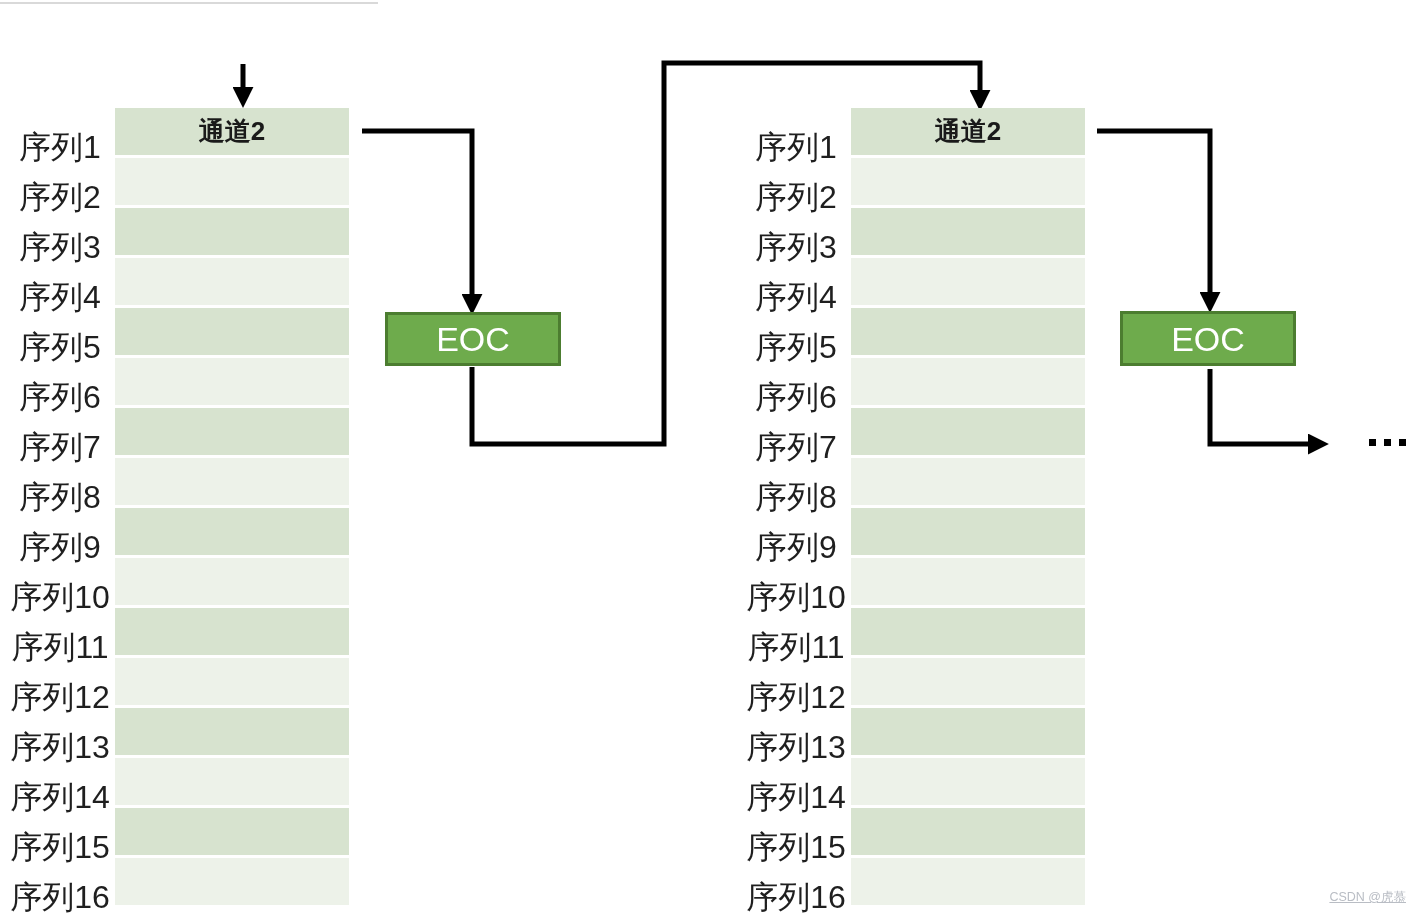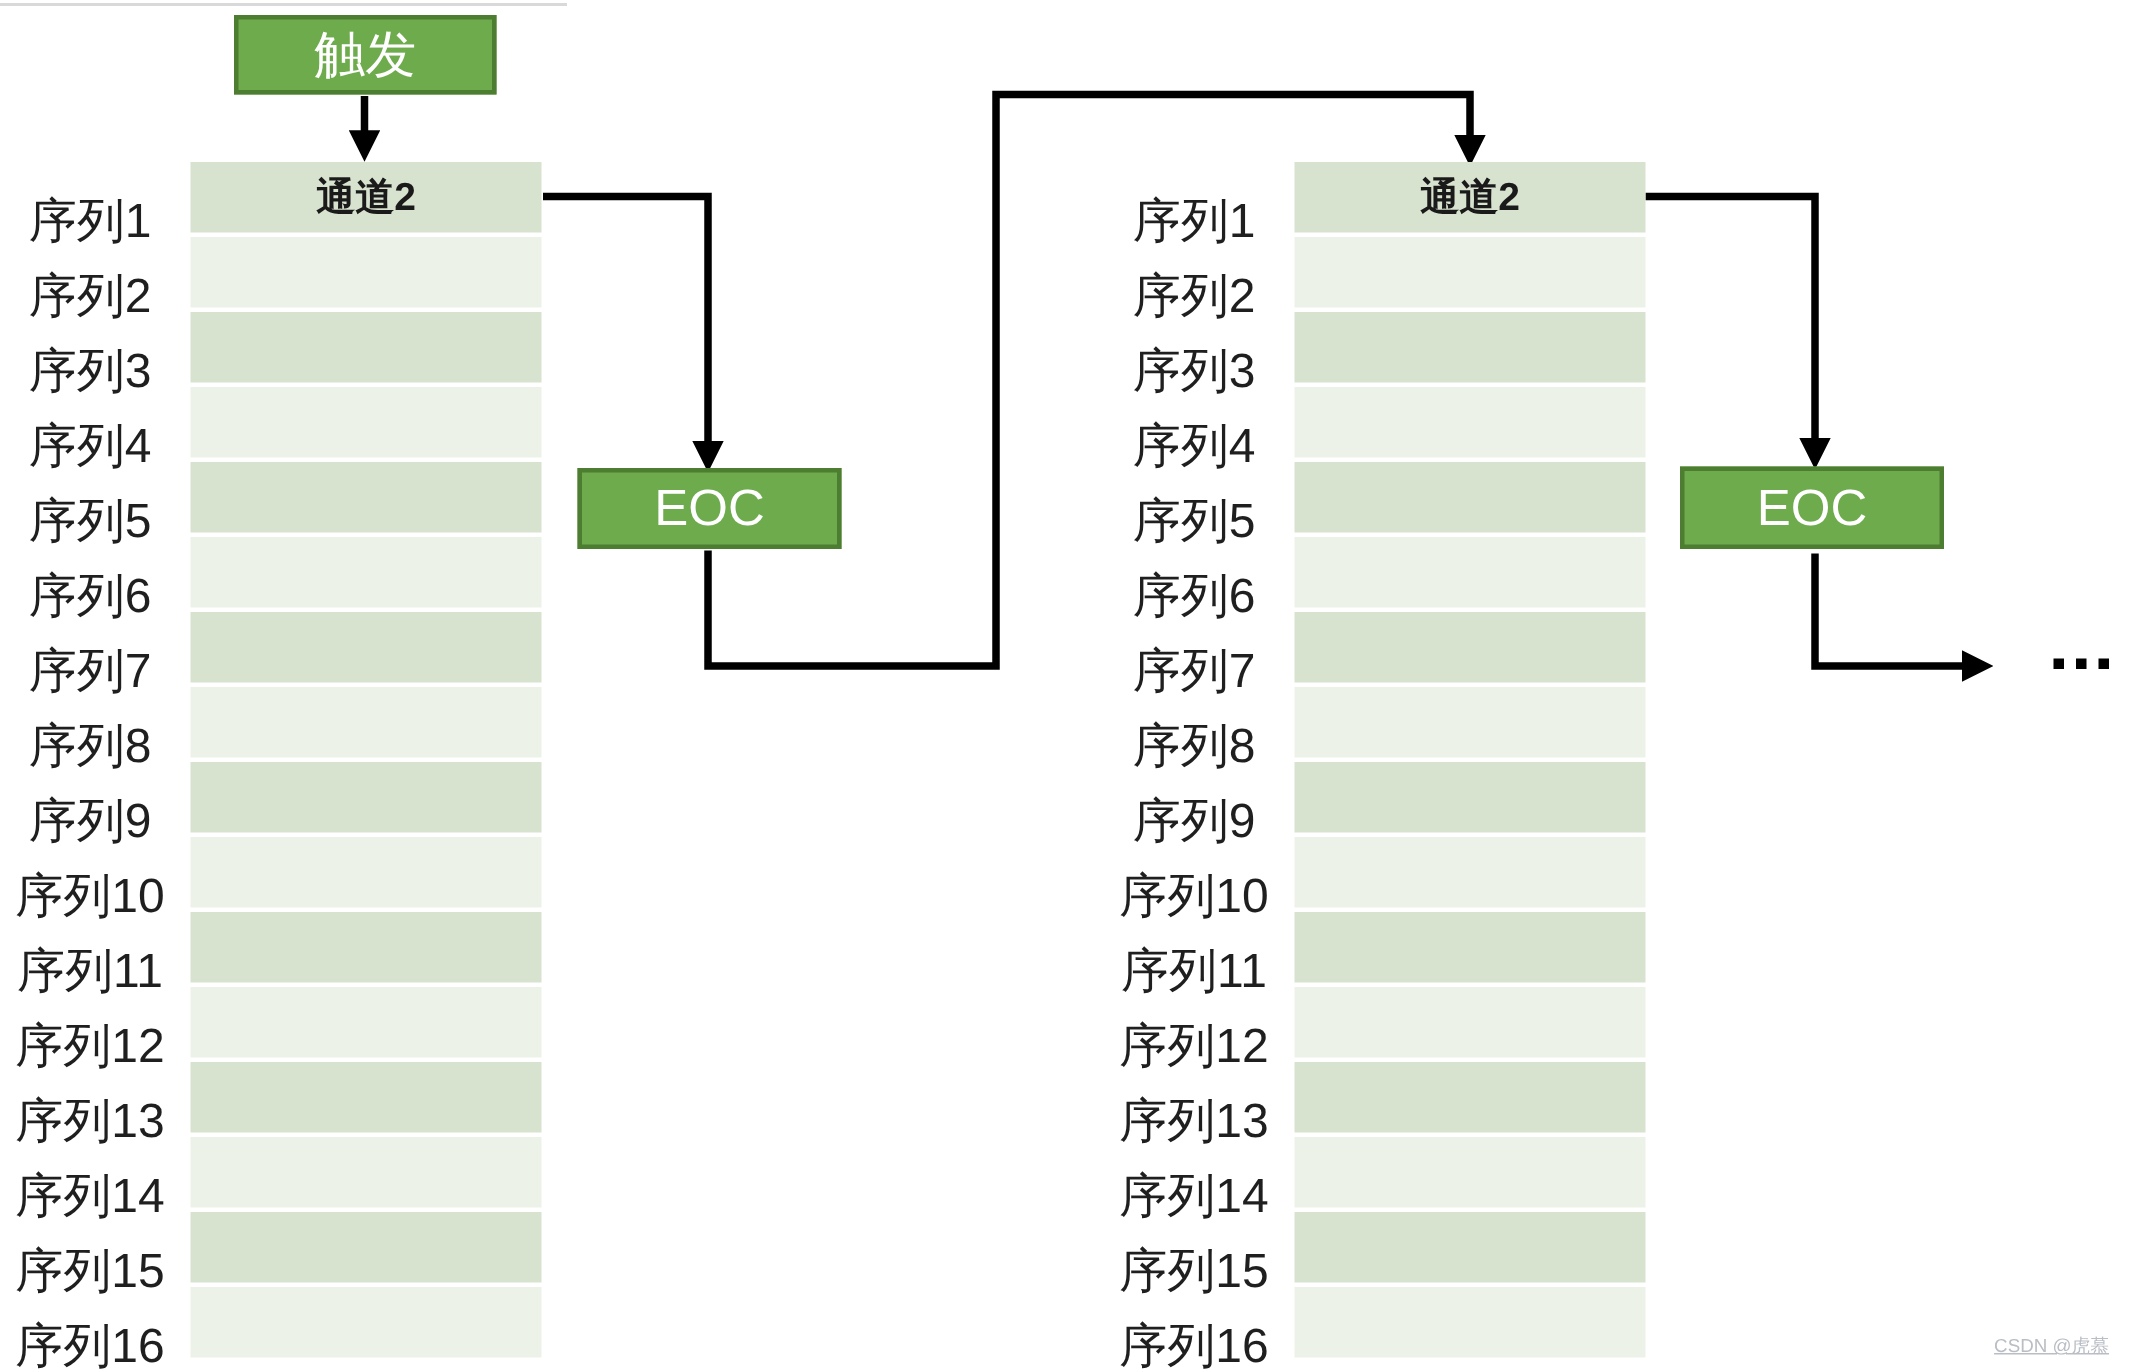--- a/index.html
+++ b/index.html
@@ -39,21 +39,21 @@
 
   .tbl{position:absolute;width:351px;z-index:2;}
   .tbl-left{left:10px;top:108px;}
   .tbl-right{left:746px;top:108px;}
   .tbl .row{display:flex;height:47px;margin-bottom:3px;}
   .tbl .row-label{
     width:100px;text-align:center;font-size:32px;color:var(--label-color);
     display:flex;align-items:center;justify-content:center;margin-top:33px;
   }
   .tbl .row-cell{
-    width:234px;margin-left:17px;height:47px;
+    width:234px;margin-left:5px;height:47px;
     display:flex;align-items:center;justify-content:center;
     font-size:26px;font-weight:bold;color:#1a1a1a;
   }
   .tbl > div:nth-of-type(odd) .row-cell{background:var(--row-odd);}
   .tbl > div:nth-of-type(even) .row-cell{background:var(--row-even);}
 
   .ellipsis{position:absolute;left:1369px;top:439px;display:flex;gap:8px;z-index:3;}
   .ellipsis .dot{width:7px;height:7px;background:var(--arrow);}
 
   .watermark{
@@ -74,21 +74,20 @@
         <path d="M0 0 L10 5 L0 10 z"></path>
       </marker>
     </defs>
     <path d="M 243 64 V 89" marker-end="url(#ah)"></path>
     <path d="M 362 131 H 472 V 296" marker-end="url(#ah)"></path>
     <path d="M 472 367 V 444 H 664 V 63 H 980 V 92" marker-end="url(#ah)"></path>
     <path d="M 1097 131 H 1210 V 294" marker-end="url(#ah)"></path>
     <path d="M 1210 369 V 444 H 1310" marker-end="url(#ah)"></path>
   </svg>
 
-  <div class="gbox trigger">触发</div>
 
   <div class="tbl tbl-left">
 
       <div class="row">
         <div class="row-label">序列1</div>
         <div class="row-cell">通道2</div>
       </div>
 
       <div class="row">
         <div class="row-label">序列2</div>

